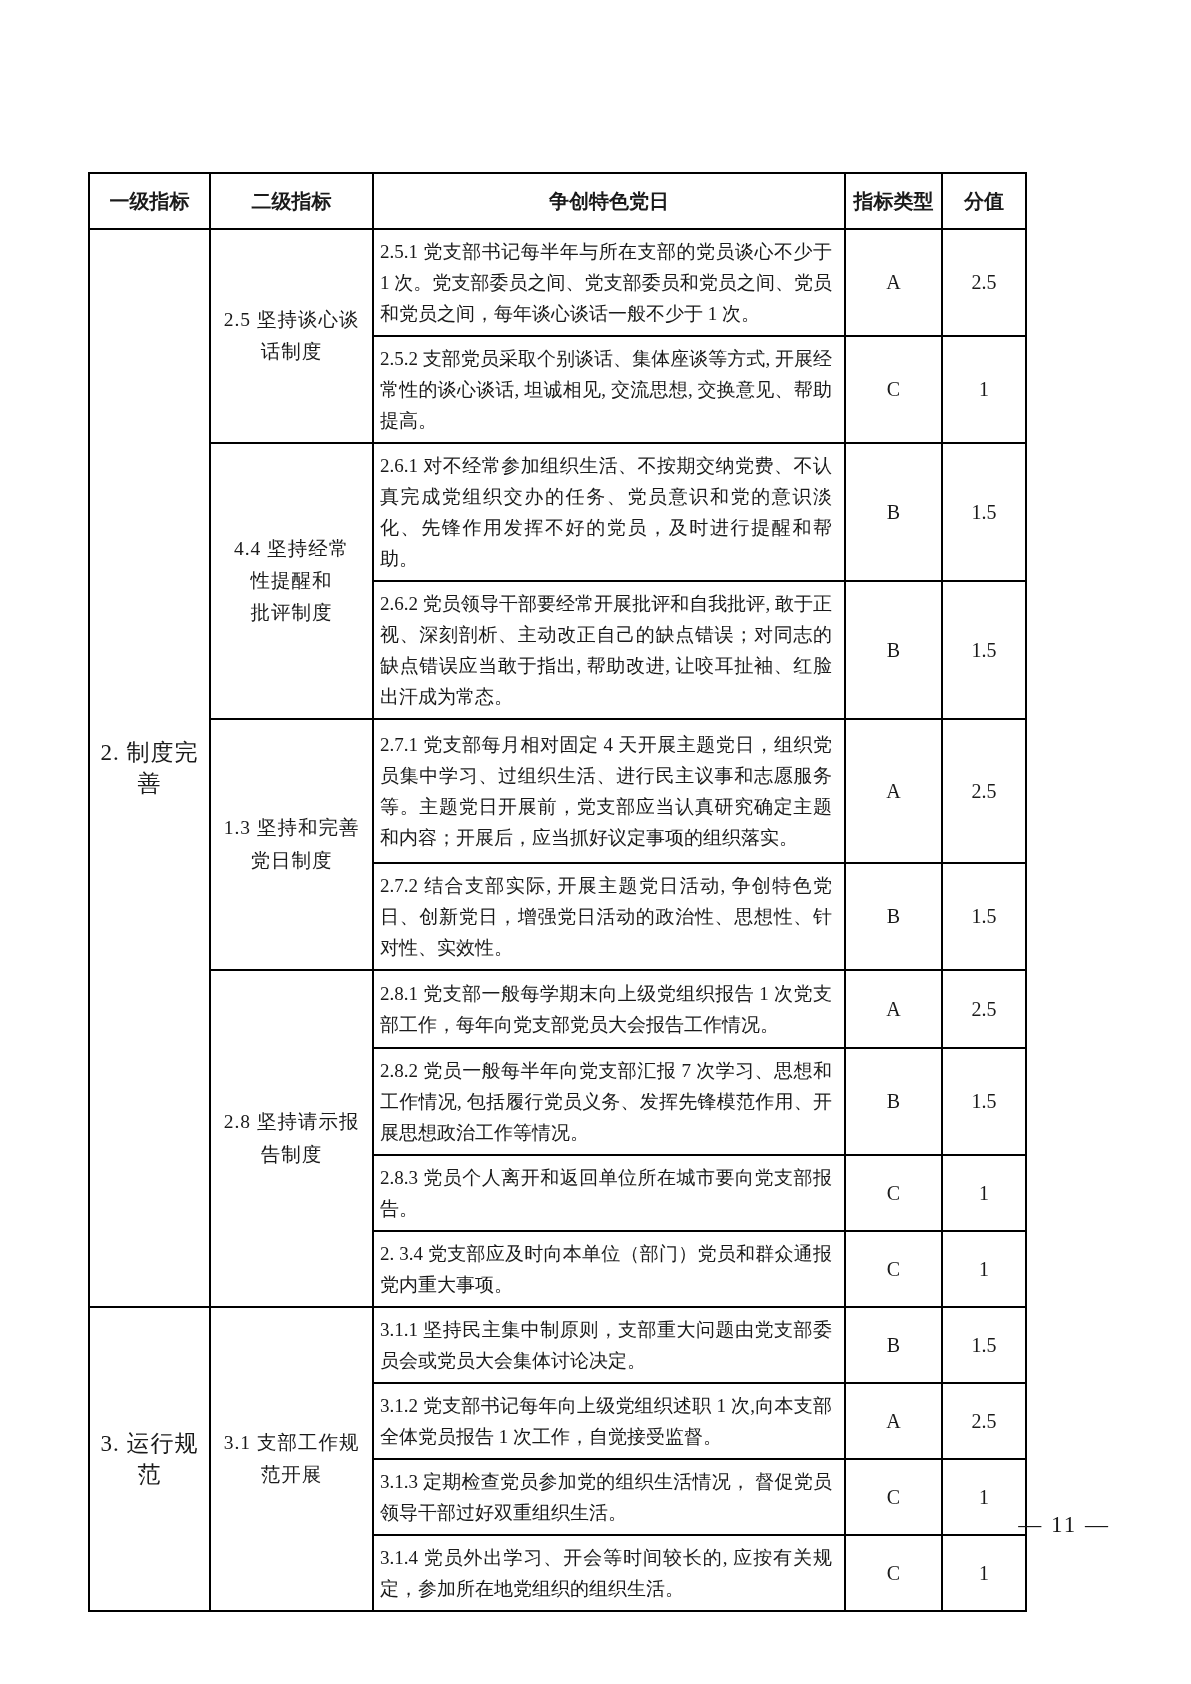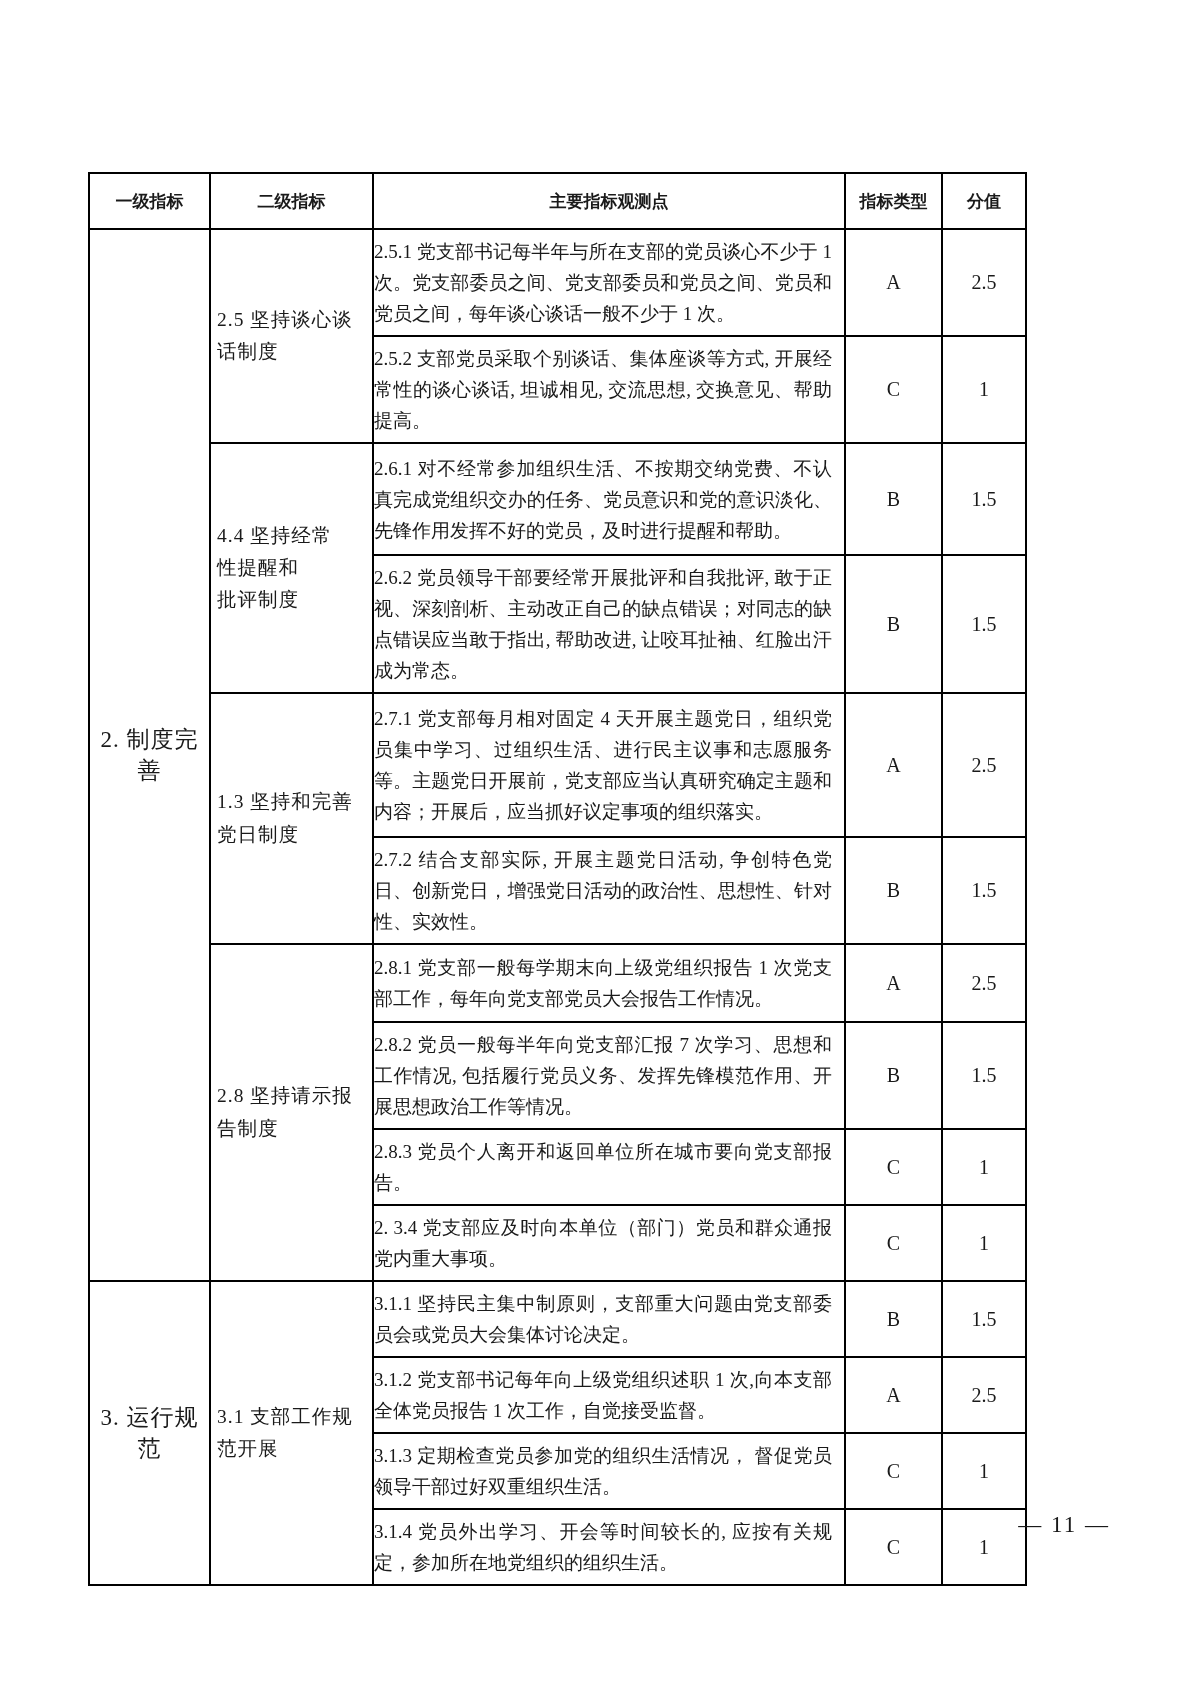--- a/index.html
+++ b/index.html
@@ -22,43 +22,44 @@
     width: 937px;
   }
   .indicator-table td, .indicator-table th {
     border: 2px solid #000;
     vertical-align: middle;
     box-sizing: border-box;
   }
   th.hdr {
     font-family: "Liberation Sans", "DejaVu Sans", sans-serif;
     font-weight: 700;
-    font-size: 17px;
+    font-size: 20px;
     text-align: center;
     padding: 4px 2px;
     margin-top: 32px;
   }
   td.lvl1 {
     font-size: 23px;
     text-align: center;
     padding: 4px 6px;
     letter-spacing: 1px;
   }
   td.lvl2 {
     font-size: 19.5px;
+    text-align: center;
     padding: 4px 6px;
     white-space: pre-line;
     line-height: 1.65;
     letter-spacing: 1px;
   }
   td.obs {
     font-size: 19px;
     line-height: 31px;
     text-align: justify;
-    padding: 6px 12px 6px 0;
+    padding: 6px 12px 6px 6px;
     font-family: Liberation Serif, serif;
   }
   td.type, td.score {
     font-size: 20px;
     text-align: center;
     padding: 2px;
   }
   .footer-pageno {
     position: absolute;
     left: 880px;
@@ -80,21 +81,21 @@
       <col style="width:121px">
       <col style="width:163px">
       <col style="width:472px">
       <col style="width:97px">
       <col style="width:84px">
     </colgroup>
     <tbody>
       <tr style="height:56px">
         <th class="hdr">一级指标</th>
         <th class="hdr">二级指标</th>
-        <th class="hdr">主要指标观测点</th>
+        <th class="hdr">争创特色党日</th>
         <th class="hdr">指标类型</th>
         <th class="hdr">分值</th>
       </tr>
 
       <tr style="height:94px">
         <td class="lvl1" rowspan="10">2. 制度完善</td>
         <td class="lvl2" rowspan="2">2.5 坚持谈心谈
 话制度</td>
         <td class="obs">2.5.1 党支部书记每半年与所在支部的党员谈心不少于 1 次。党支部委员之间、党支部委员和党员之间、党员和党员之间，每年谈心谈话一般不少于 1 次。</td>
         <td class="type">A</td>

